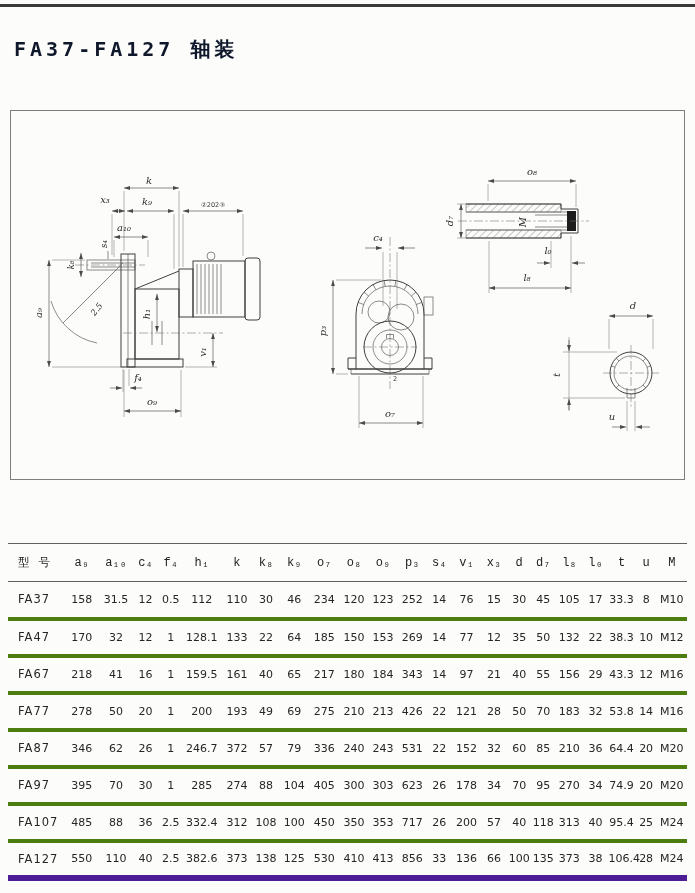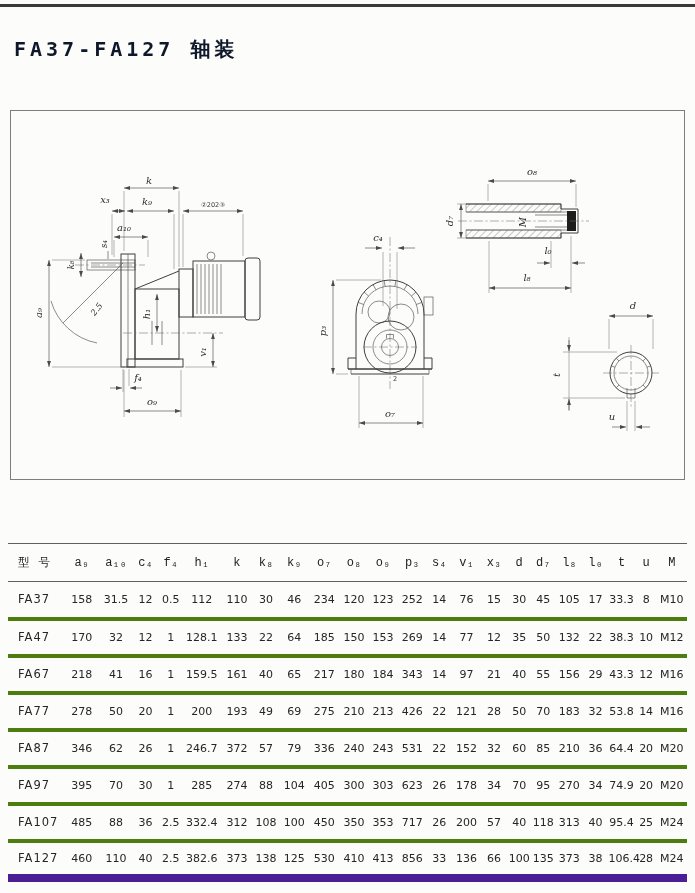--- a/index.html
+++ b/index.html
@@ -14,21 +14,21 @@
   .dim{stroke:#5a5a5a;stroke-width:.7;fill:none;}
   .ext{stroke:#757575;stroke-width:.55;fill:none;}
   .cl{stroke:#6b6b6b;stroke-width:.55;fill:none;stroke-dasharray:9 2.5 2 2.5;}
   .dlabel{font:italic 10px "DejaVu Serif",serif;fill:#2d2d2d;}
   .dlabel-sm{font:italic 8.5px "DejaVu Serif",serif;fill:#2d2d2d;}
   .note-label{font:6.5px "DejaVu Sans",sans-serif;fill:#3a3a3a;}
   
   table.dims{position:absolute;left:8px;top:543px;width:679px;border-collapse:collapse;table-layout:fixed;font-family:"DejaVu Sans",sans-serif;}
   table.dims thead tr{height:38px;border-top:1px solid #5f5f5f;border-bottom:1px solid #5f5f5f;font-family:Liberation Mono, monospace;}
   table.dims tbody tr{height:37px;border-bottom:4px solid #4d7c0f;}
-  table.dims tbody tr:last-child{border-bottom:8px solid #4c1d95;}
+  table.dims tbody tr:last-child{border-bottom:6px solid #4c1d95;}
   table.dims th{font-weight:normal;font-size:12px;color:#222;text-align:center;padding:0 1px;}
   table.dims td{font-size:11px;color:#262626;text-align:center;padding:0 1px;white-space:nowrap;}
   table.dims .model-col{text-align:left;padding-left:10px;letter-spacing:1px;font-size:11.5px;}
 </style>
 </head>
 <body>
 
 <div class="page">
   <div class="topline"></div>
   <div class="title">FA37-FA127 轴装</div>
@@ -480,21 +480,21 @@
           <td>40</td>
           <td>118</td>
           <td>313</td>
           <td>40</td>
           <td>95.4</td>
           <td>25</td>
           <td>M24</td>
         </tr>
         <tr>
           <td class="model-col">FA127</td>
-          <td>460</td>
+          <td>550</td>
           <td>110</td>
           <td>40</td>
           <td>2.5</td>
           <td>382.6</td>
           <td>373</td>
           <td>138</td>
           <td>125</td>
           <td>530</td>
           <td>410</td>
           <td>413</td>

